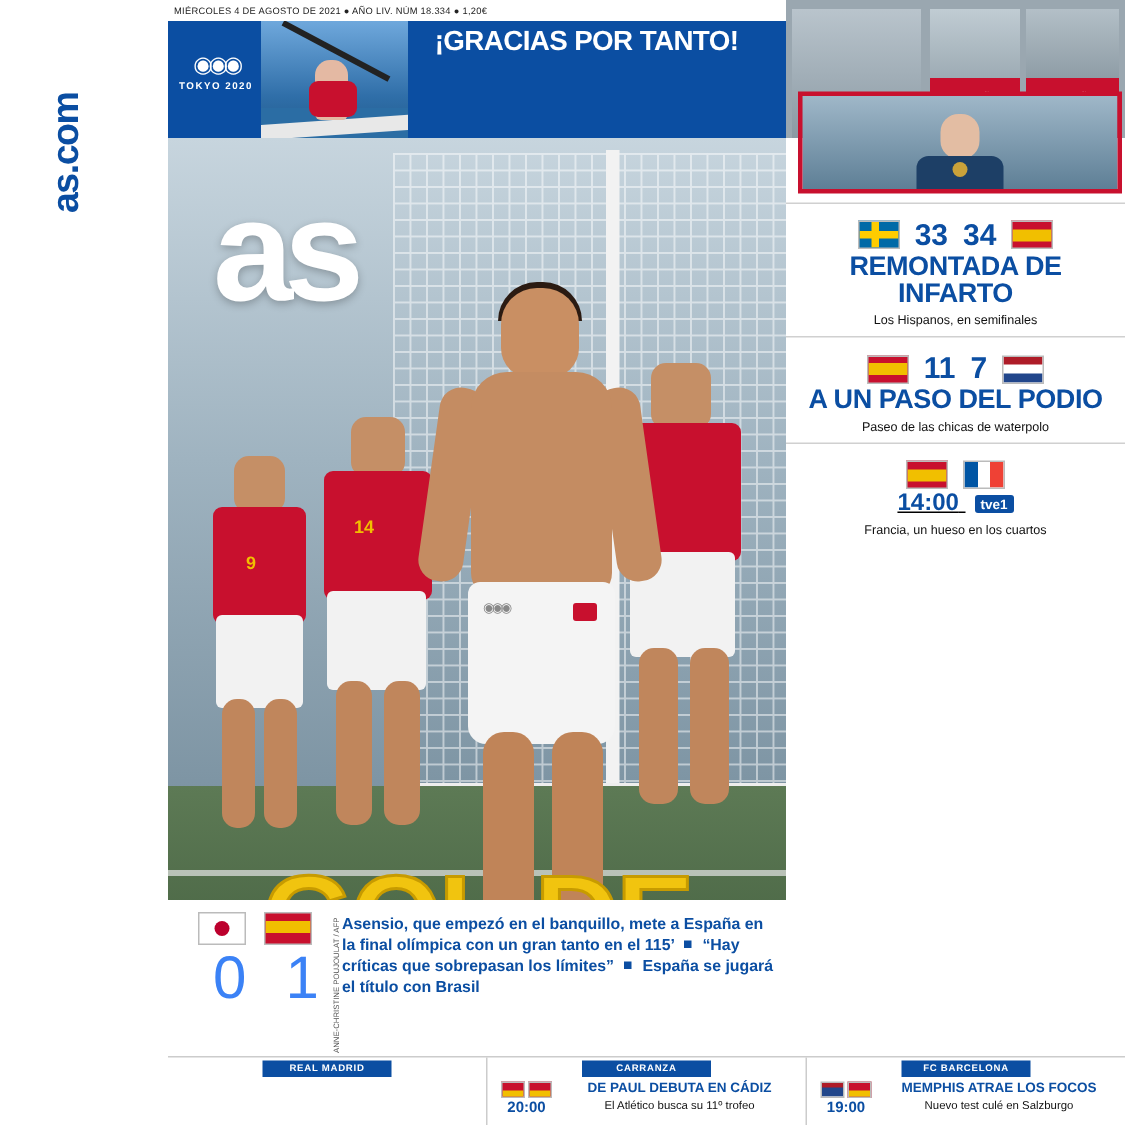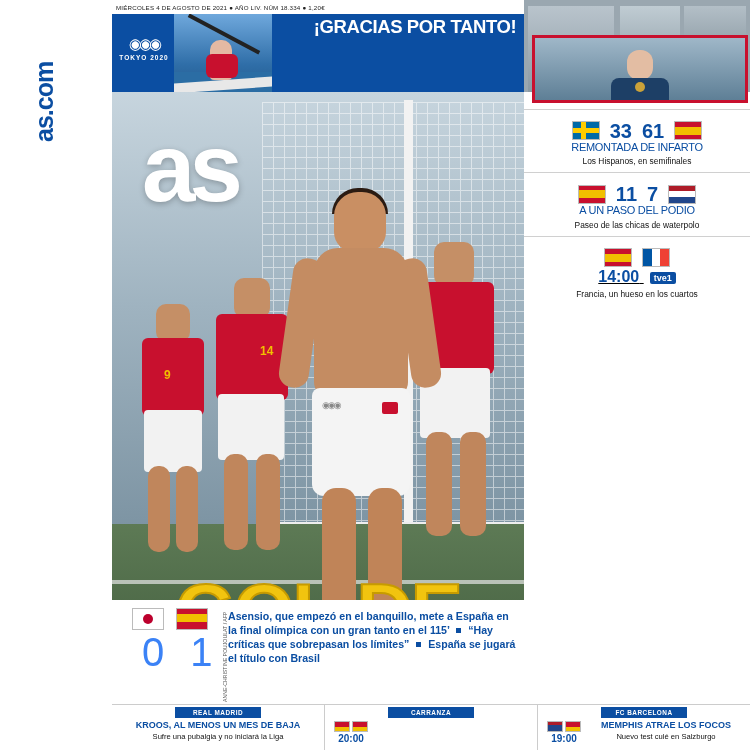--- a/index.html
+++ b/index.html
@@ -28,36 +28,36 @@
     display:flex;flex-direction:column;align-items:center;justify-content:center;}
   .rings{font-size:15px;letter-spacing:-3px;color:#fff;line-height:1;}
   .tokyo-txt{font-size:6.5px;letter-spacing:1px;margin-top:3px;color:#fff;font-weight:bold;}
   .kayak{position:absolute;left:62px;top:0;width:98px;height:92px;
     background:linear-gradient(#6fa8dc,#2f6ea8 55%,#1b4f7e);overflow:hidden;}
   .kayak .water{position:absolute;left:0;top:58px;width:100%;height:34px;background:#2b6da4;}
   .kayak .boat{position:absolute;left:-6px;top:66px;width:110px;height:10px;background:#e8e8e8;border-radius:6px;transform:rotate(-4deg);}
   .kayak .person{position:absolute;left:36px;top:26px;width:22px;height:40px;background:#e4b9a3;border-radius:10px 10px 4px 4px;}
   .kayak .shirt{position:absolute;left:32px;top:40px;width:32px;height:24px;background:#c8102e;border-radius:6px;}
   .kayak .paddle{position:absolute;left:10px;top:18px;width:80px;height:4px;background:#222;transform:rotate(28deg);}
-  .banner-text{position:absolute;left:180px;top:4px;width:246px;}
+  .banner-text{position:absolute;left:156px;top:4px;width:246px;}
   .banner-head{font-size:18.5px;font-weight:bold;line-height:1;letter-spacing:-0.4px;color:#ffffff;text-align:center;}
   .banner-sub{font-size:8.6px;line-height:1.16;color:#ffffff;margin-top:5px;text-align:center;}
   .banner-sub .sq{display:inline-block;width:4px;height:4px;background:#fff;margin:0 3px 1px 3px;}
 
   
   .rail{position:absolute;left:412px;top:0;width:226px;height:750px;background:#ffffff;}
   .rail-photo{position:absolute;left:0;top:0;width:226px;height:92px;background:#9aa7b0;overflow:hidden;}
   .rail-photo .p1{position:absolute;left:4px;top:6px;width:86px;height:86px;background:linear-gradient(#b9c4cc,#8b9aa4);}
   .rail-photo .p2{position:absolute;left:96px;top:6px;width:60px;height:86px;background:linear-gradient(#c0ccd3,#7f8f99);}
   .rail-photo .p3{position:absolute;left:160px;top:6px;width:62px;height:86px;background:linear-gradient(#b3bfc7,#6f7f89);}
   .jersey{position:absolute;bottom:0;left:0;width:100%;height:40px;background:#c8102e;}
   .jersey:after{content:"ESPAÑA";position:absolute;left:0;right:0;top:10px;text-align:center;color:#fff;font-size:7px;font-weight:bold;letter-spacing:1px;}
 
   .rail-block{padding:6px 8px 6px 8px;text-align:center;border-bottom:1px solid #d0d0d0;}
-  .rail-title{color:#0b4ea2;font-weight:normal;font-size:11px;line-height:1.04;letter-spacing:-0.3px;}
+  .rail-title{color:#0b4ea2;font-weight:bold;font-size:18px;line-height:1.04;letter-spacing:-0.3px;}
   .rail-sub{color:#111;font-size:8.4px;line-height:1.22;margin-top:3px;}
   .cardona-photo{width:210px;height:62px;margin:4px auto 0 auto;border:3px solid #c8102e;background:linear-gradient(#9fb7c8,#5e7f96);position:relative;overflow:hidden;}
   .cardona-photo .head{position:absolute;left:92px;top:12px;width:26px;height:30px;background:#e3bda3;border-radius:12px;}
   .cardona-photo .torso{position:absolute;left:76px;top:40px;width:58px;height:22px;background:#1d3f66;border-radius:8px 8px 0 0;}
   .cardona-photo .medal{position:absolute;left:100px;top:44px;width:10px;height:10px;border-radius:50%;background:#caa23a;}
 
   .score-row{display:flex;align-items:center;justify-content:center;gap:10px;padding:5px 0 1px 0;text-align:right;}
   .flag{width:26px;height:17px;border:1px solid #bbb;position:relative;overflow:hidden;display:inline-block;}
   .f-swe{background:#006aa7;}
   .f-swe:before{content:"";position:absolute;left:8px;top:0;width:5px;height:100%;background:#fecc00;}
@@ -184,21 +184,21 @@
         <div class="p-body" style="position:absolute;left:22px;top:0;width:34px;height:38px;background:#c58f66;"></div>
         <div class="p-shirt" style="position:absolute;left:8px;top:34px;width:62px;height:78px;"></div>
         <div class="num" style="left:30px;top:64px;">9</div>
         <div class="p-shorts" style="position:absolute;left:10px;top:106px;width:58px;height:62px;"></div>
         <div class="p-body" style="position:absolute;left:14px;top:162px;width:22px;height:86px;background:#c0865c;"></div>
         <div class="p-body" style="position:absolute;left:42px;top:162px;width:22px;height:86px;background:#c0865c;"></div>
       </div>
       <div class="player" style="left:96px;top:186px;width:86px;height:280px;">
         <div class="p-body" style="position:absolute;left:26px;top:0;width:36px;height:40px;background:#c58f66;"></div>
         <div class="p-shirt" style="position:absolute;left:8px;top:36px;width:72px;height:86px;"></div>
-        <div class="num" style="left:52px;top:66px;">14</div>
+        <div class="num" style="left:28px;top:66px;">14</div>
         <div class="p-shorts" style="position:absolute;left:10px;top:116px;width:66px;height:66px;"></div>
         <div class="p-body" style="position:absolute;left:16px;top:176px;width:24px;height:96px;background:#c0865c;"></div>
         <div class="p-body" style="position:absolute;left:48px;top:176px;width:24px;height:96px;background:#c0865c;"></div>
       </div>
       <div class="player" style="left:300px;top:150px;width:92px;height:300px;">
         <div class="p-body" style="position:absolute;left:22px;top:0;width:40px;height:44px;background:#c58f66;"></div>
         <div class="p-shirt" style="position:absolute;left:4px;top:40px;width:78px;height:92px;"></div>
         <div class="p-shorts" style="position:absolute;left:8px;top:126px;width:70px;height:70px;"></div>
         <div class="p-body" style="position:absolute;left:14px;top:190px;width:26px;height:104px;background:#c0865c;"></div>
         <div class="p-body" style="position:absolute;left:48px;top:190px;width:26px;height:104px;background:#c0865c;"></div>
@@ -262,21 +262,21 @@
           <div class="head"></div>
           <div class="torso"></div>
           <div class="medal"></div>
         </div>
       </div>
 
       <div class="rail-block">
         <div class="score-row">
           <span class="flag f-swe"></span>
           <span class="score-num">33</span>
-          <span class="score-num">61</span>
+          <span class="score-num">34</span>
           <span class="flag f-esp"></span>
         </div>
         <div class="rail-title">REMONTADA DE INFARTO</div>
         <div class="rail-sub">Los Hispanos, en semifinales</div>
       </div>
 
       <div class="rail-block">
         <div class="score-row">
           <span class="flag f-esp"></span>
           <span class="score-num">11</span>
@@ -298,39 +298,37 @@
         </div>
         <div class="rail-sub">Francia, un hueso en los cuartos</div>
       </div>
     </div>
   </div>
 
   <div class="strip">
 
     <div class="strip-col">
       <div class="strip-tag">REAL MADRID</div>
-      <div class="strip-inner">
-        <div class="strip-txt">
-          <div class="strip-head">KROOS, AL MENOS UN MES DE BAJA</div>
-          <div class="strip-sub">Sufre una pubalgia y no iniciará la Liga</div>
-        </div>
-      </div>
     </div>
 
     <div class="strip-col">
       <div class="strip-tag">CARRANZA</div>
       <div class="strip-inner">
         <div class="mini-time">
           <div class="mini-flags">
             <span class="flag f-esp"></span>
             <span class="flag f-esp"></span>
           </div>
           <div class="mini-hour">20:00</div>
 
         </div>
+        <div class="strip-txt">
+          <div class="strip-head">DE PAUL DEBUTA EN CÁDIZ</div>
+          <div class="strip-sub">El Atlético busca su 11º trofeo</div>
+        </div>
       </div>
     </div>
 
     <div class="strip-col">
       <div class="strip-tag">FC BARCELONA</div>
       <div class="strip-inner">
         <div class="mini-time">
           <div class="mini-flags">
             <span class="flag f-ned"></span>
             <span class="flag f-esp"></span>

